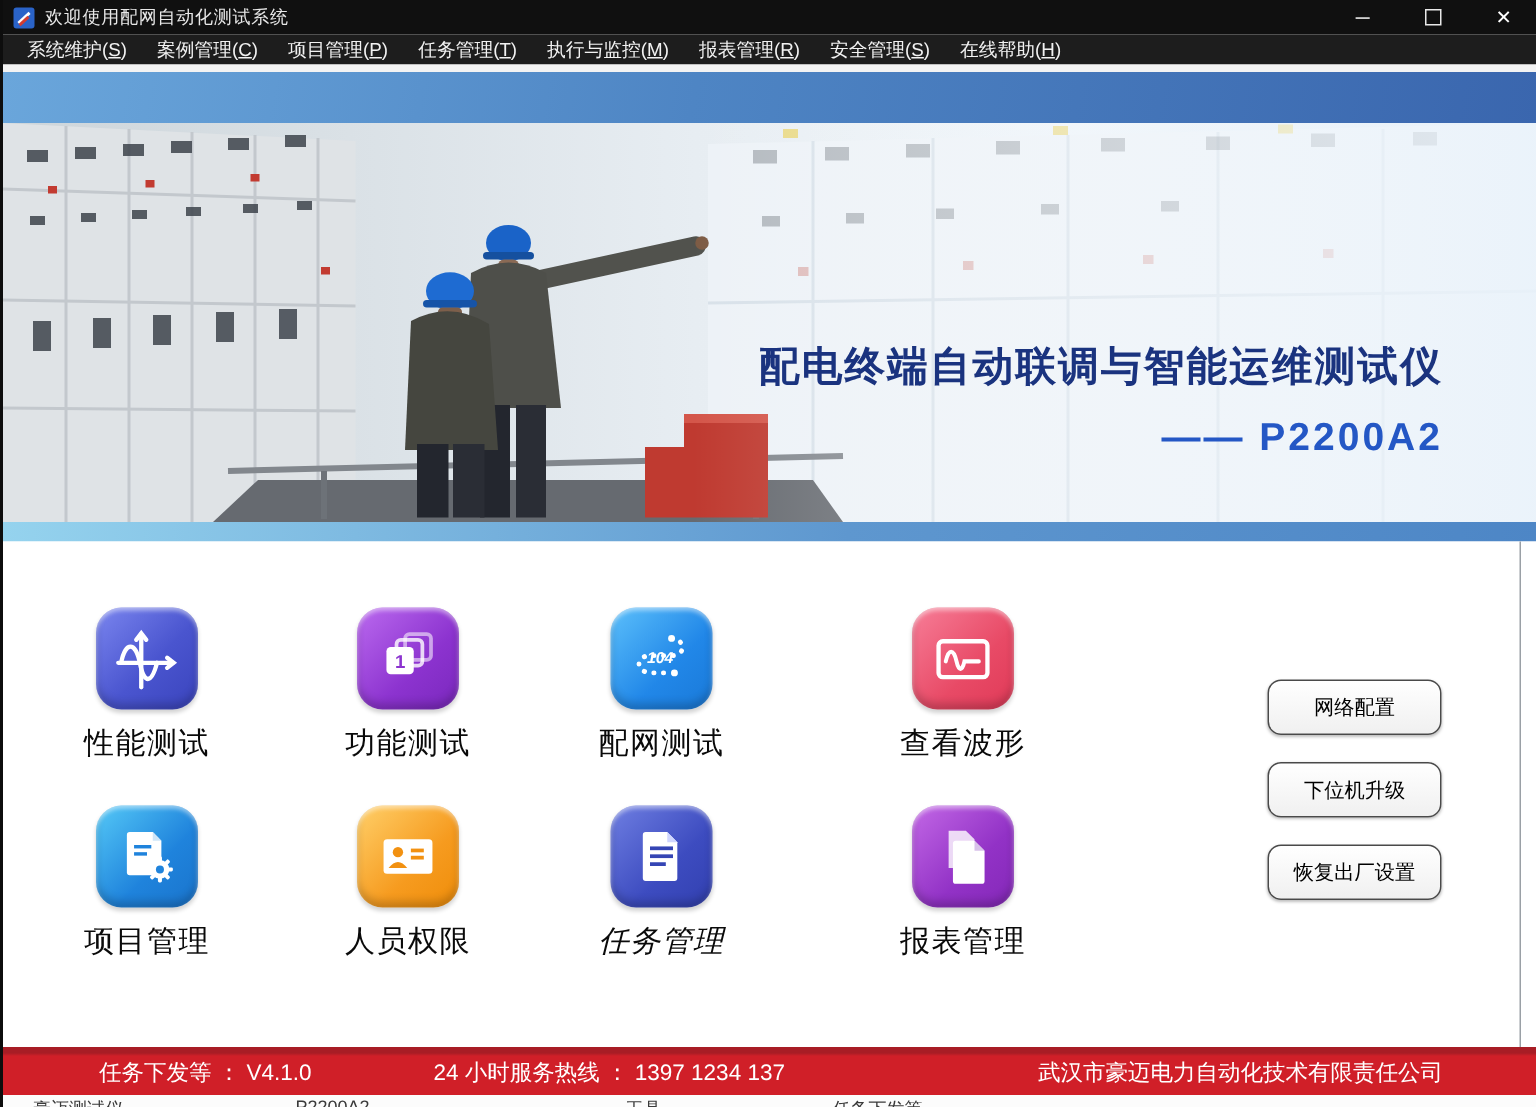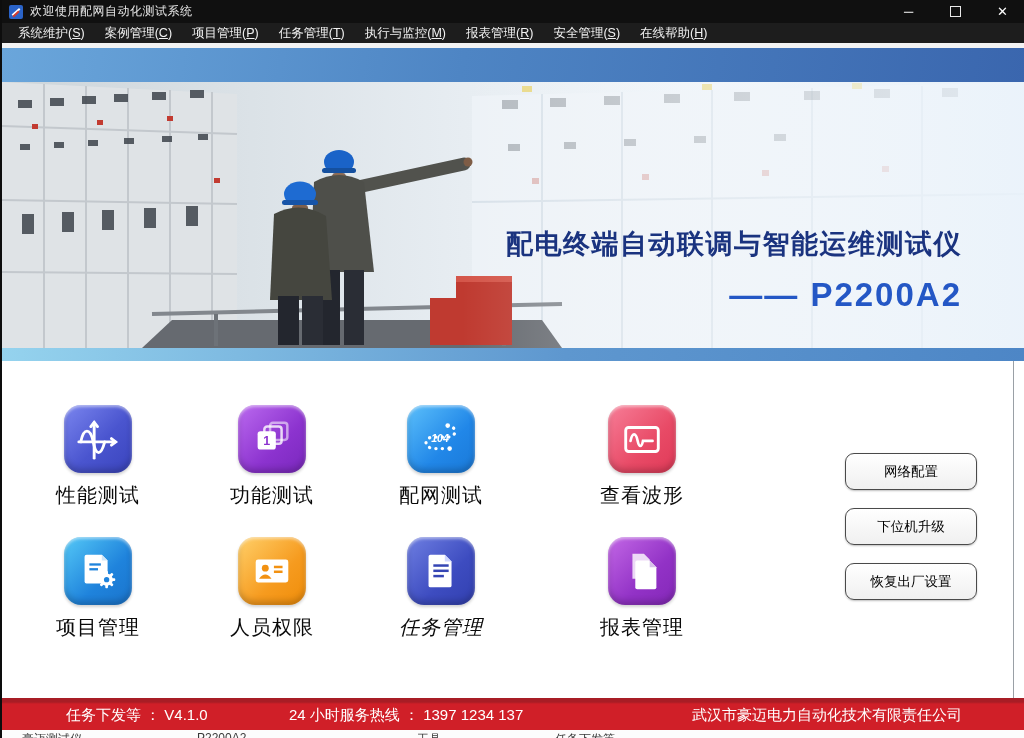--- a/index.html
+++ b/index.html
@@ -18,40 +18,40 @@
   
   .menubar{position:absolute;top:23px;left:0;right:0;height:20px;background:#1d1d1d;display:flex;align-items:center;padding-left:6px;}
   .menu-item{color:#f2f2f2;font-size:12.5px;padding:0 10px;white-space:nowrap;cursor:pointer;}
   .mn{text-decoration:underline;}
   .strip-light{position:absolute;top:43px;left:0;right:0;height:5px;background:#f3f3f3;}
   .bluebar1{position:absolute;top:48px;left:0;right:0;height:34px;background:linear-gradient(100deg,#6aa6db 0%,#4e85c4 45%,#3a66ae 100%);}
   
   .banner{position:absolute;top:82px;left:0;right:0;height:266px;overflow:hidden;background:#e8eef3;}
   .banner svg{display:block;width:100%;height:100%;}
   .banner-title{position:absolute;right:64px;top:144px;font-size:27px;font-weight:bold;color:#1a337f;letter-spacing:1.5px;white-space:nowrap;margin-left:13px;}
-  .banner-model{position:absolute;right:64px;top:194px;font-size:33px;font-weight:bold;color:#2457c5;letter-spacing:2px;white-space:nowrap;}
+  .banner-model{position:absolute;right:64px;top:194px;font-size:26px;font-weight:bold;color:#2457c5;letter-spacing:2px;white-space:nowrap;}
   .bluebar2{position:absolute;top:348px;left:0;right:0;height:13px;background:linear-gradient(to right,#95d3ee 0%,#5e97cf 55%,#4d86c6 100%);}
   
   .main{position:absolute;top:361px;left:0;right:0;height:337px;background:#fff;}
   .right-divider{position:absolute;left:1011px;top:0;height:100%;width:1px;background:#9aa0a6;}
   .tile{position:absolute;width:130px;text-align:center;cursor:pointer;}
   .tile-ic{width:68px;height:68px;margin:0 auto;border-radius:17px;display:flex;align-items:center;justify-content:center;
     box-shadow:inset 0 2px 3px rgba(255,255,255,.5),inset 0 -4px 6px rgba(0,0,0,.2),0 2px 3px rgba(0,0,0,.18);}
   .tile-label{margin-top:9px;font-size:20px;color:#0a0a0a;letter-spacing:1px;white-space:nowrap;}
   .c1{background:linear-gradient(135deg,#7b86ef 0%,#4a55cf 55%,#3a44bd 100%);}
   .c2{background:linear-gradient(135deg,#bb6aef 0%,#8c33cf 60%,#7a28bd 100%);}
   .c3{background:linear-gradient(135deg,#5cc0fb 0%,#2187e8 60%,#1a79d8 100%);text-decoration:underline;}
   .c4{background:linear-gradient(135deg,#f77e98 0%,#e84a66 60%,#e03a58 100%);}
   .c5{background:linear-gradient(135deg,#55c9f7 0%,#1f83dc 60%,#1a74cc 100%);}
   .c6{background:linear-gradient(135deg,#ffd06a 0%,#f69b1f 60%,#ef8d0a 100%);}
   .c7{background:linear-gradient(135deg,#6f7fe2 0%,#3d4cc0 60%,#3240b0 100%);}
   .c8{background:linear-gradient(135deg,#c368e6 0%,#9232c6 60%,#8428b8 100%);}
   .t1{left:31px;top:44px;}  .t2{left:205px;top:44px;} .t3{left:374px;top:44px;} .t4{left:575px;top:44px;}
   .t5{left:31px;top:176px;} .t6{left:205px;top:176px;}.t7{left:374px;top:176px;font-style:italic;}.t8{left:575px;top:176px;}
-  .side-btn{position:absolute;left:843px;width:132px;height:37px;border:1px solid #4a4a4a;border-radius:9px;
+  .side-btn{position:absolute;left:843px;width:116px;height:37px;border:1px solid #4a4a4a;border-radius:9px;
     background:linear-gradient(#ffffff,#f0f0f0);font-size:13.5px;color:#000;display:flex;align-items:center;justify-content:center;
     box-shadow:0 1px 2px rgba(0,0,0,.25);cursor:pointer;font-family:inherit;}
   .sb1{top:92px;} .sb2{top:147px;} .sb3{top:202px;}
   
   .footer{position:absolute;left:0;right:0;top:698px;height:32px;color:#fff;font-size:15px;
     background:linear-gradient(180deg,#a81d25 0px,#a81d25 4px,#d01f28 6px,#d01f28 100%);}
   .footer span{position:absolute;top:8px;white-space:nowrap;}
   .f-version{left:64px;} .f-hotline{left:287px;} .f-company{right:64px;margin-left:27px;}
   
   .bottomstrip{position:absolute;left:0;right:0;top:730px;height:8px;background:#fcfcfc;overflow:hidden;}

